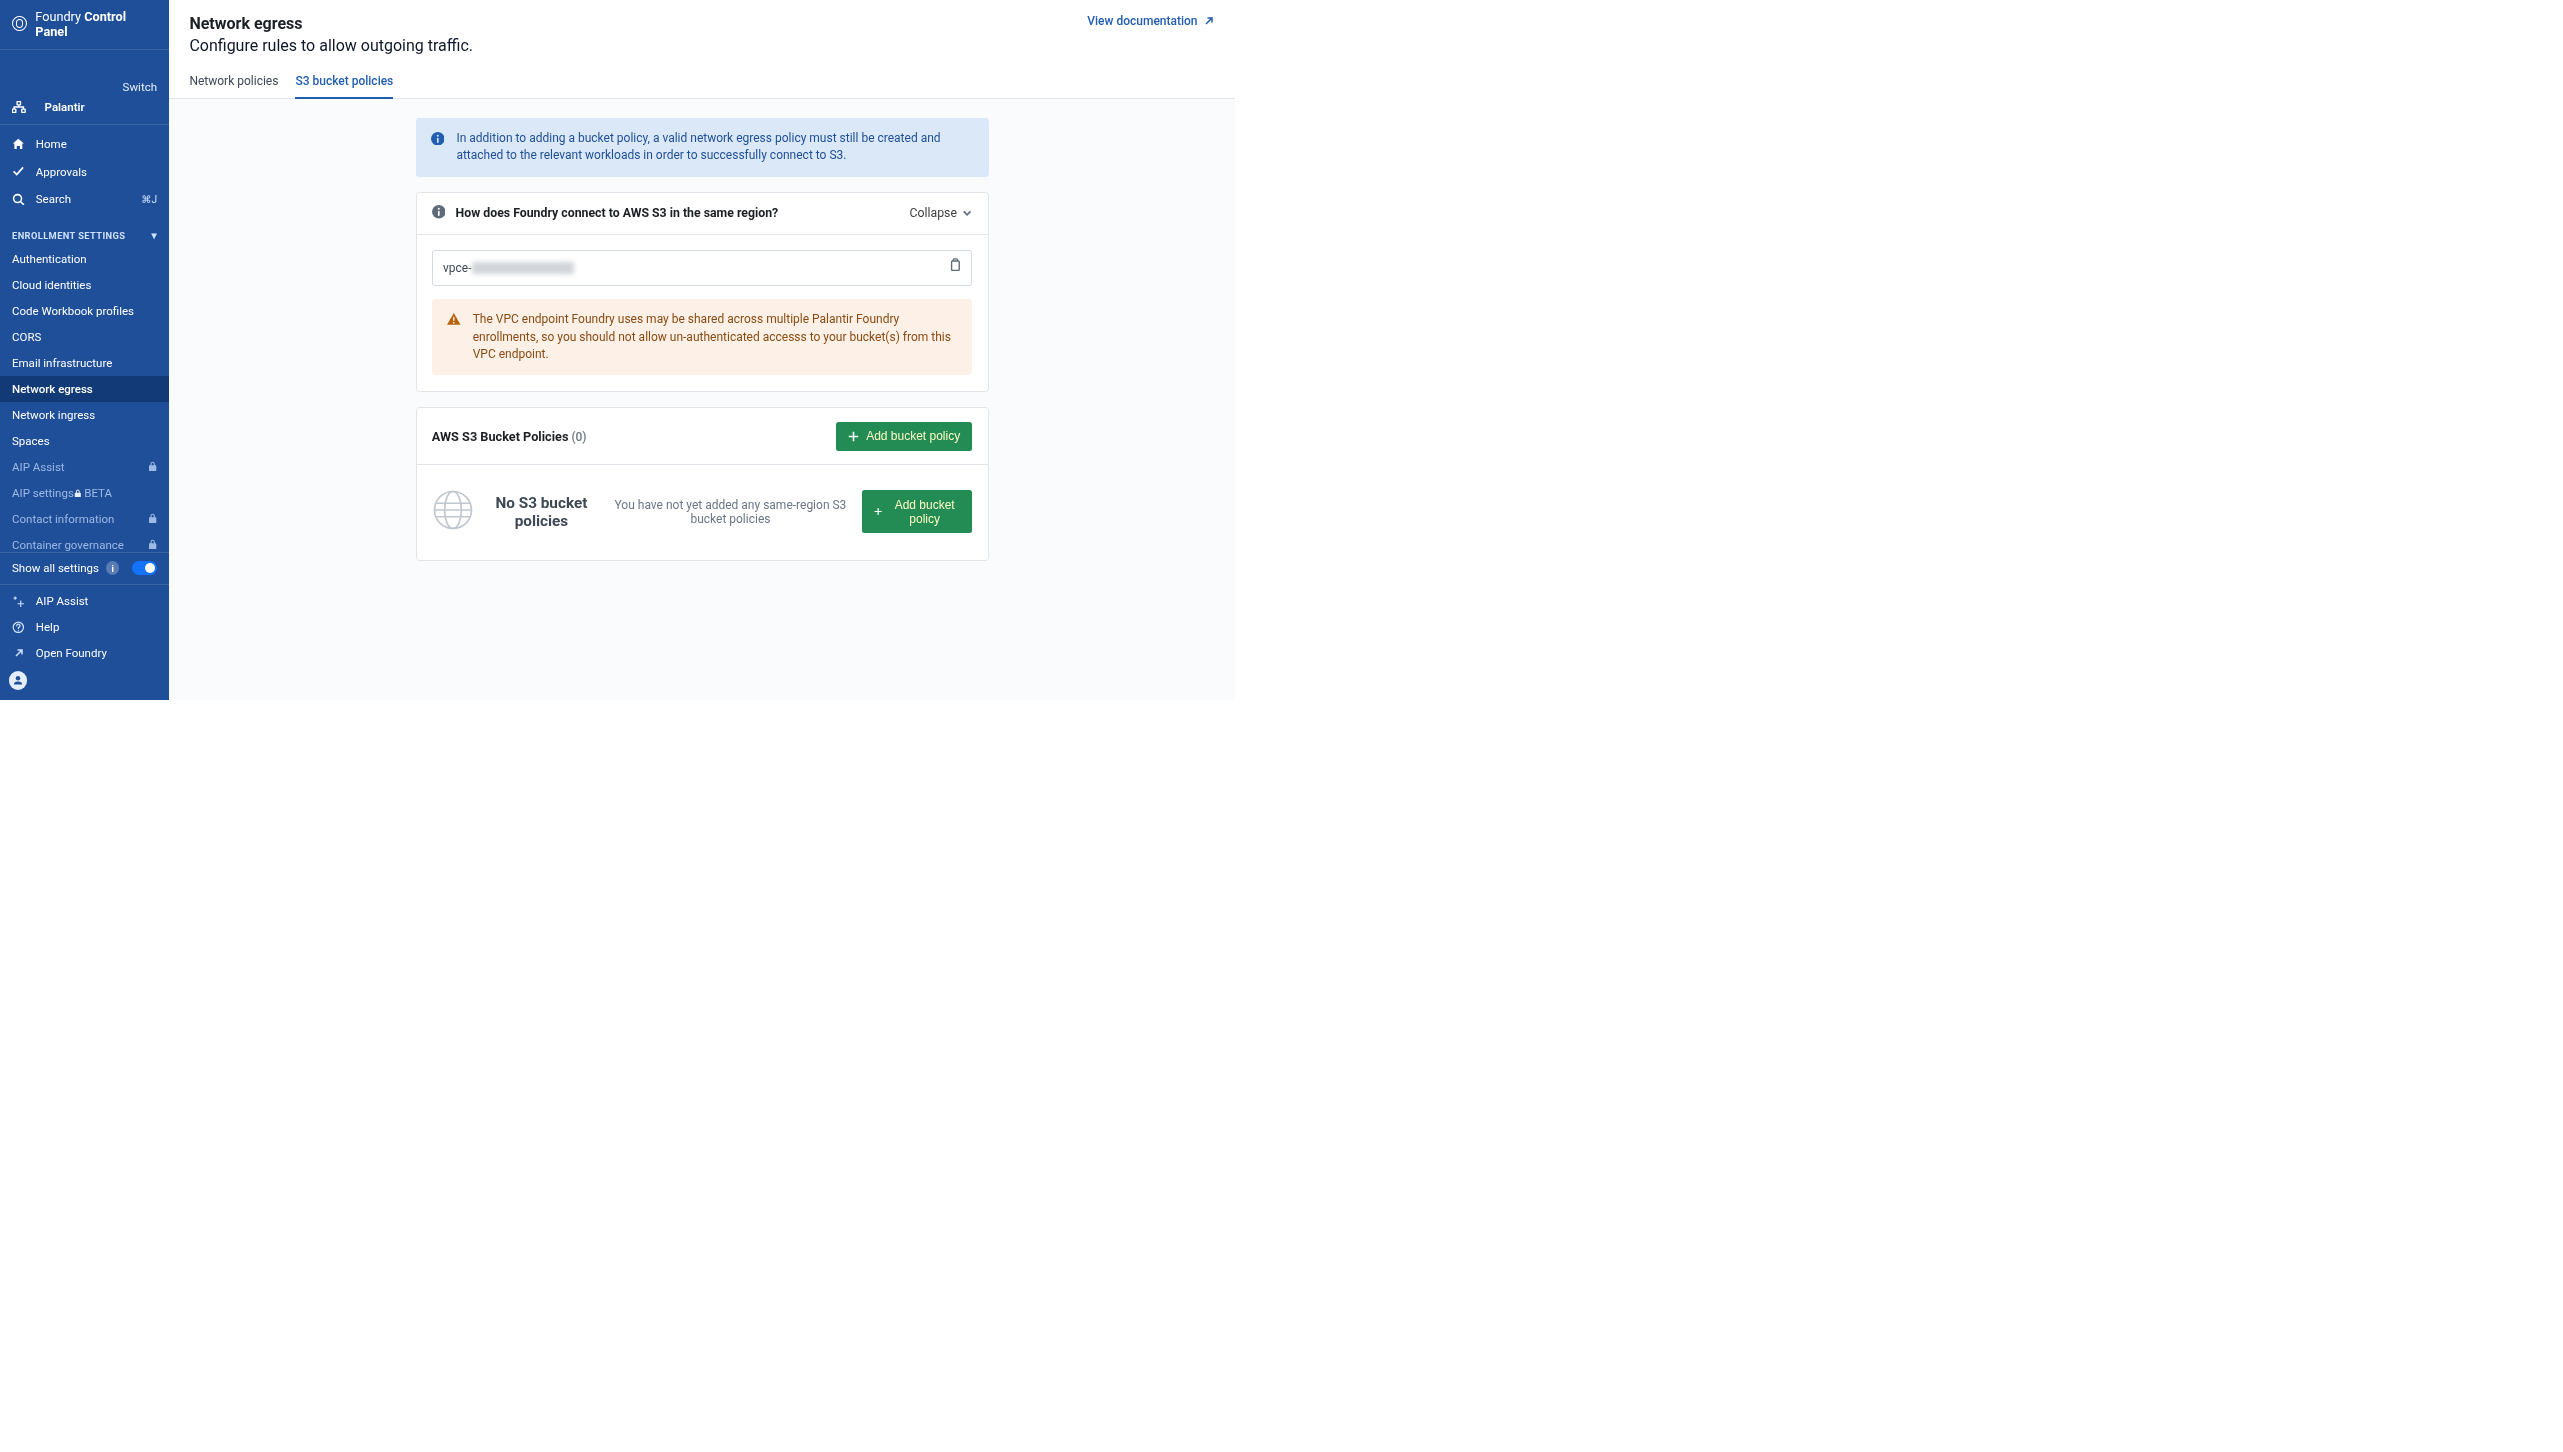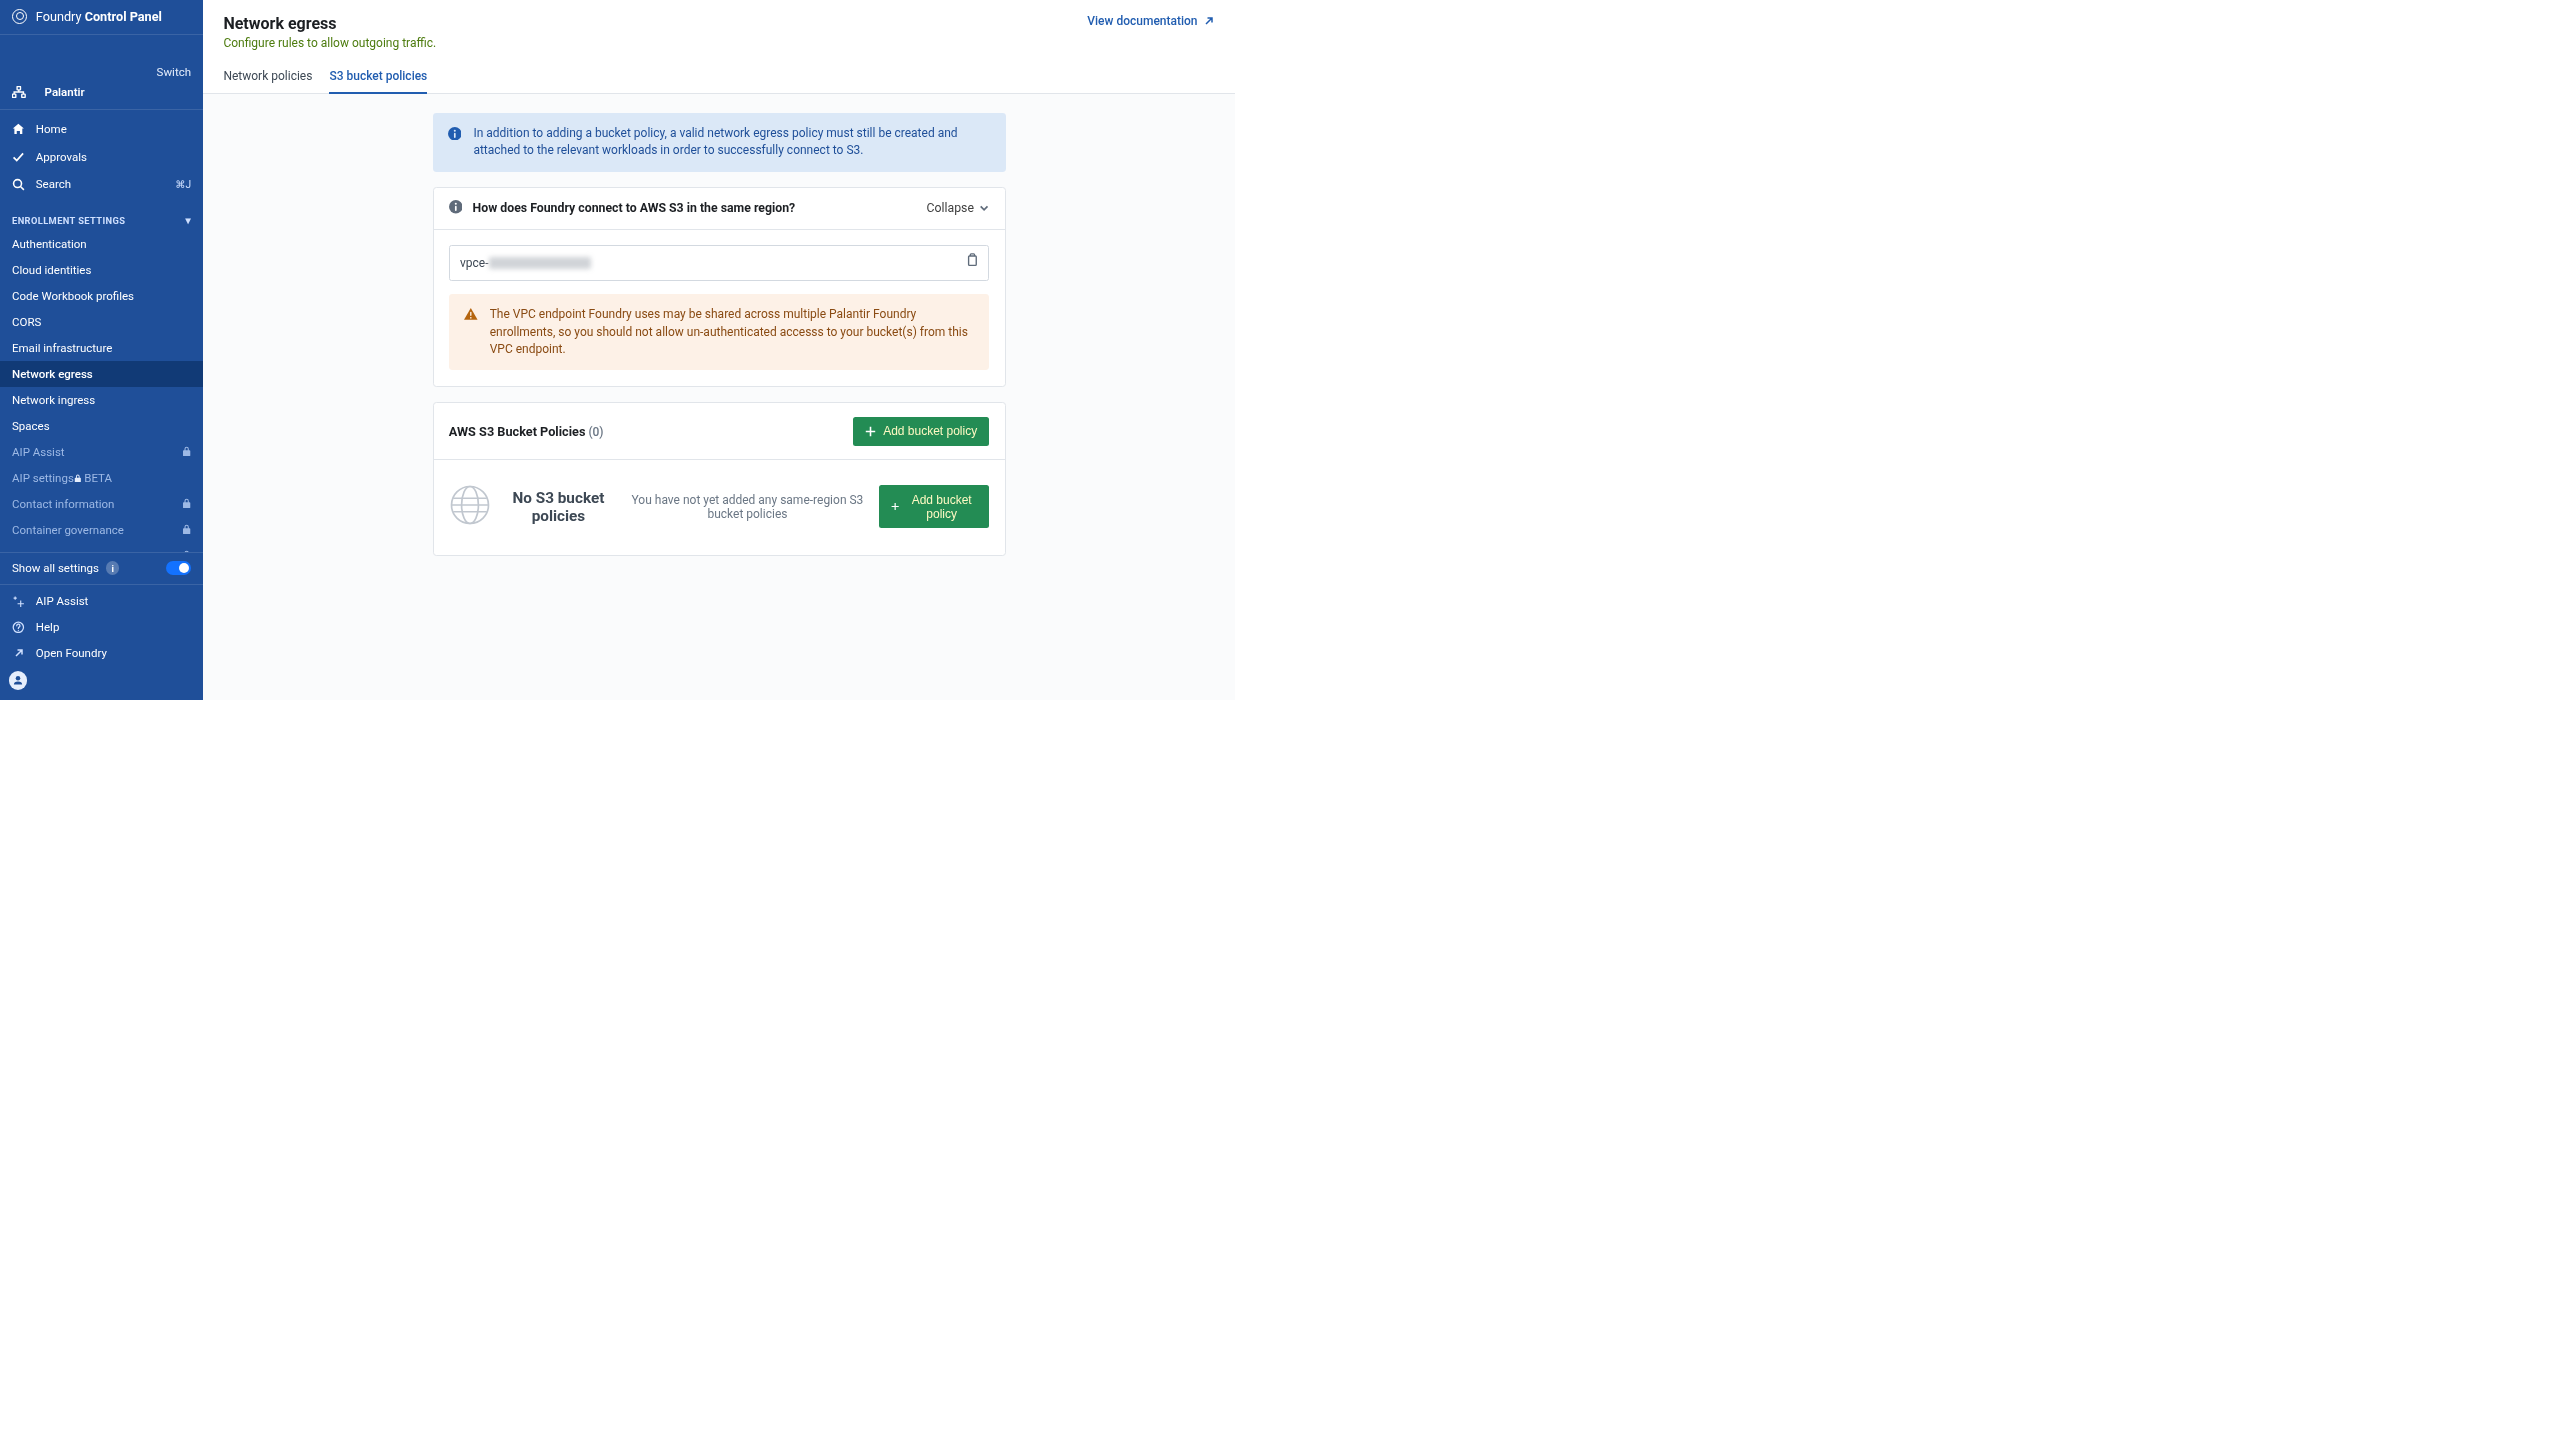--- a/index.html
+++ b/index.html
@@ -9,21 +9,21 @@
     color: #1c1f23;
     background: #fff;
     display: flex;
     width: 1235px;
     height: 700px;
     overflow: hidden;
   }
 
   
   .sidebar {
-    width: 203px;
+    width: 169px;
     background: #1f4f99;
     color: #fff;
     display: flex;
     flex-direction: column;
     font-size: 11.5px;
   }
   .brand {
     display: flex;
     align-items: center;
     gap: 8.5px;
@@ -120,21 +120,21 @@
 
   .iconbox { width:13.6px; display:inline-flex; justify-content:center; }
 
   
   .main { flex:1; background:#fff; display:flex; flex-direction:column; min-width:0; }
   .main-header {
     display:flex; align-items:flex-start; justify-content:space-between;
     padding: 13.6px 20.4px 10.2px 20.4px;
   }
   .page-title { font-size:16px; font-weight:700; color:#1c1f23; }
-  .page-subtitle { font-size:12px; color:#4d7c0f; margin-top:3.4px; }
+  .page-subtitle { font-size:16px; color:#0f172a; margin-top:3.4px; }
   .doc-link { color:#215db0; font-weight:500; display:inline-flex; align-items:center; gap:5.1px; cursor:pointer; }
   .doc-link svg{ stroke:#215db0; }
 
   .tabs {
     display:flex; gap:17px; padding: 0 20.4px;
     border-bottom:0.8px solid #e1e5ea;
   }
   .tab { padding:8.5px 0 9.3px 0; font-size:12px; color:#3d4854; cursor:pointer; border-bottom:2.5px solid transparent; margin-bottom:-0.8px; }
   .tab.active { color:#215db0; border-bottom-color:#215db0; font-weight:500; }
 

